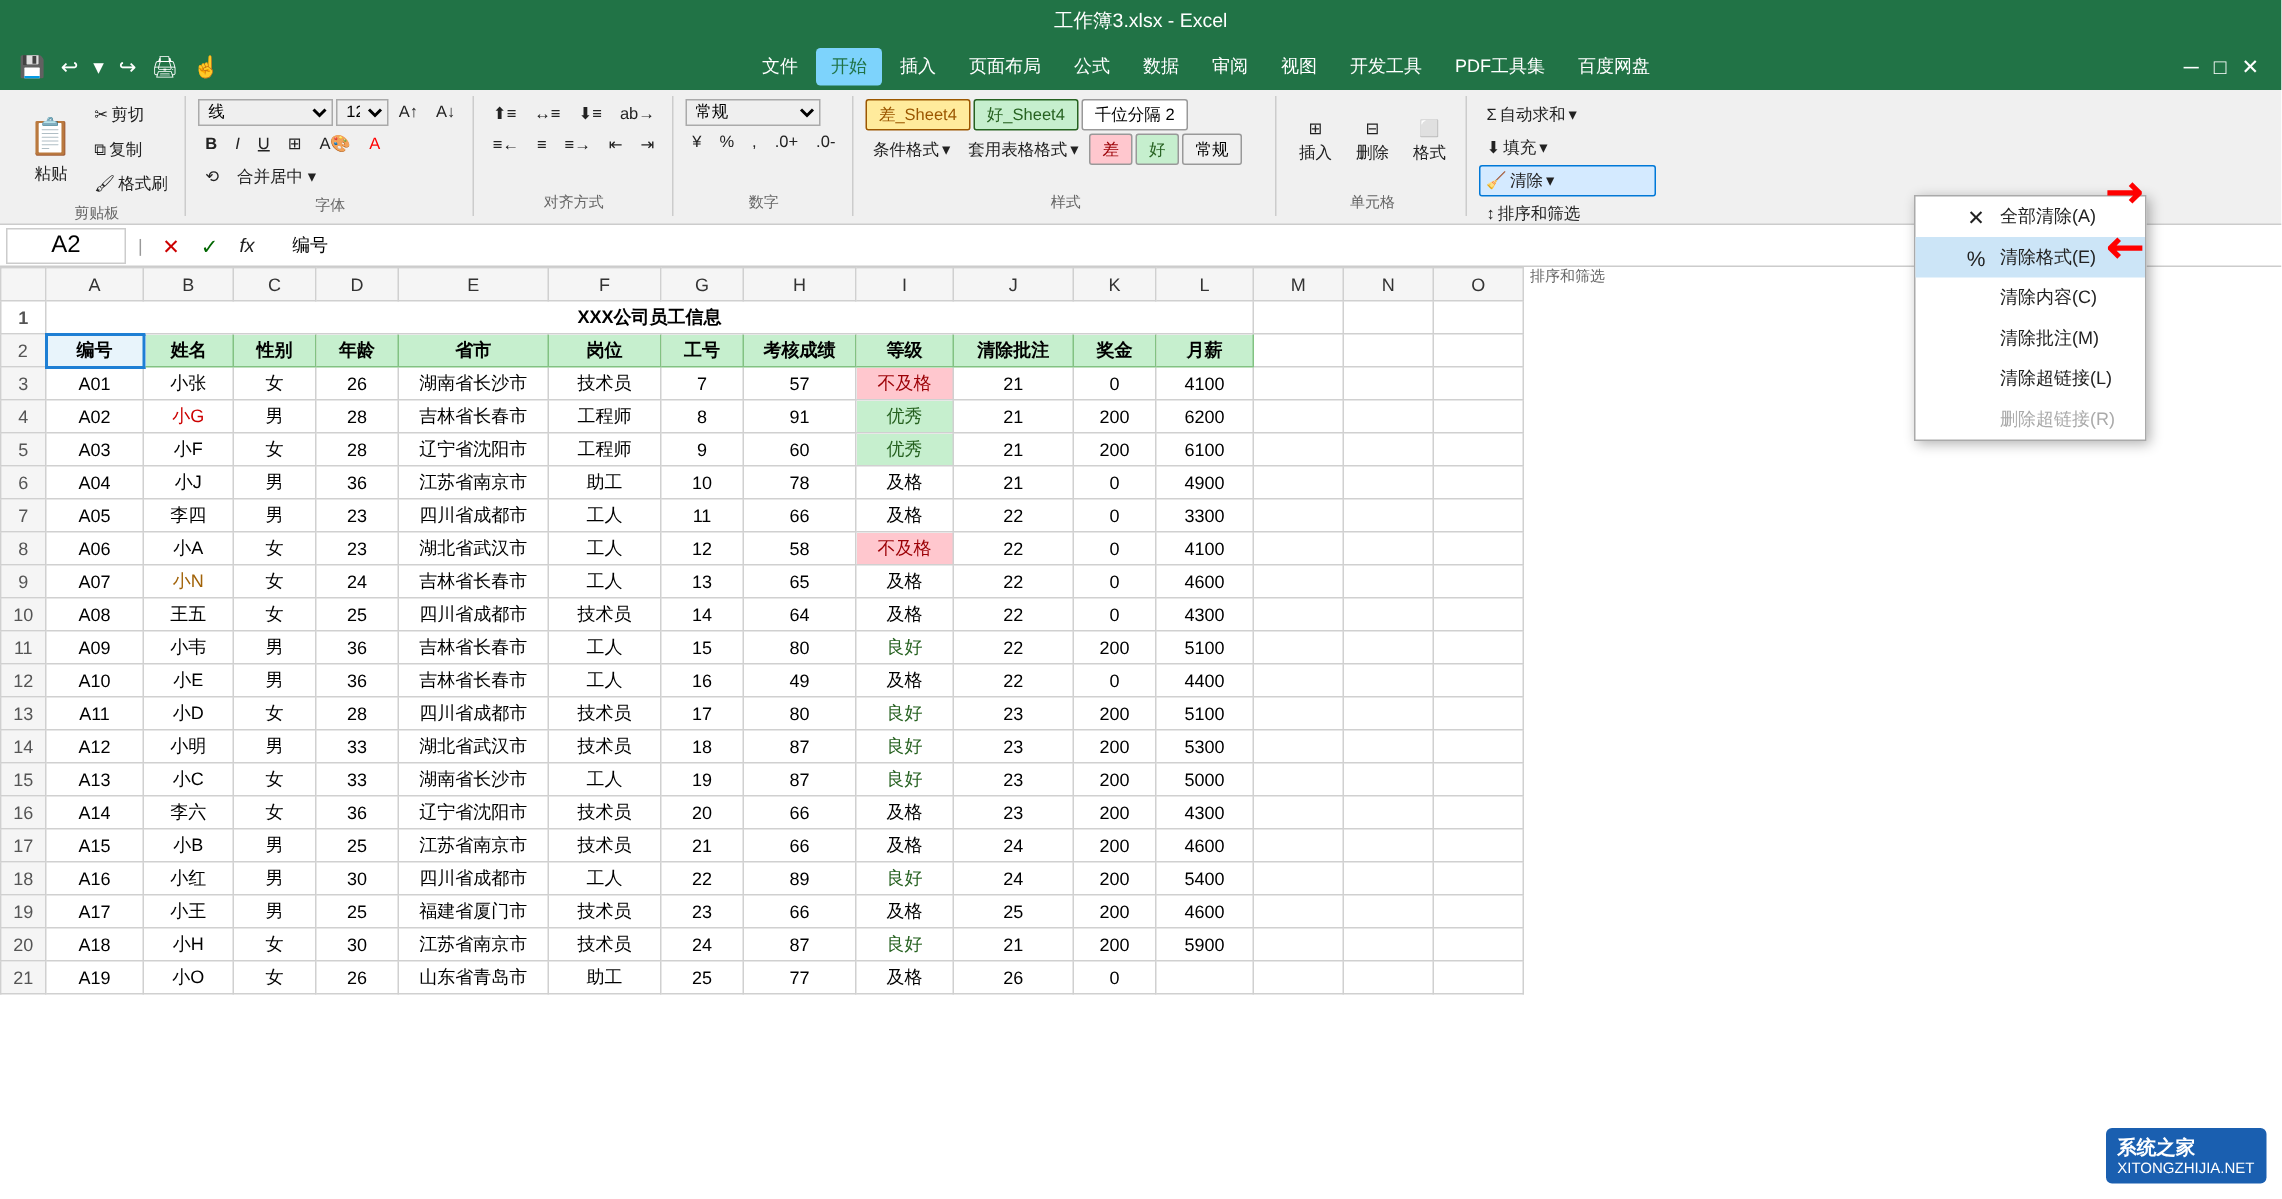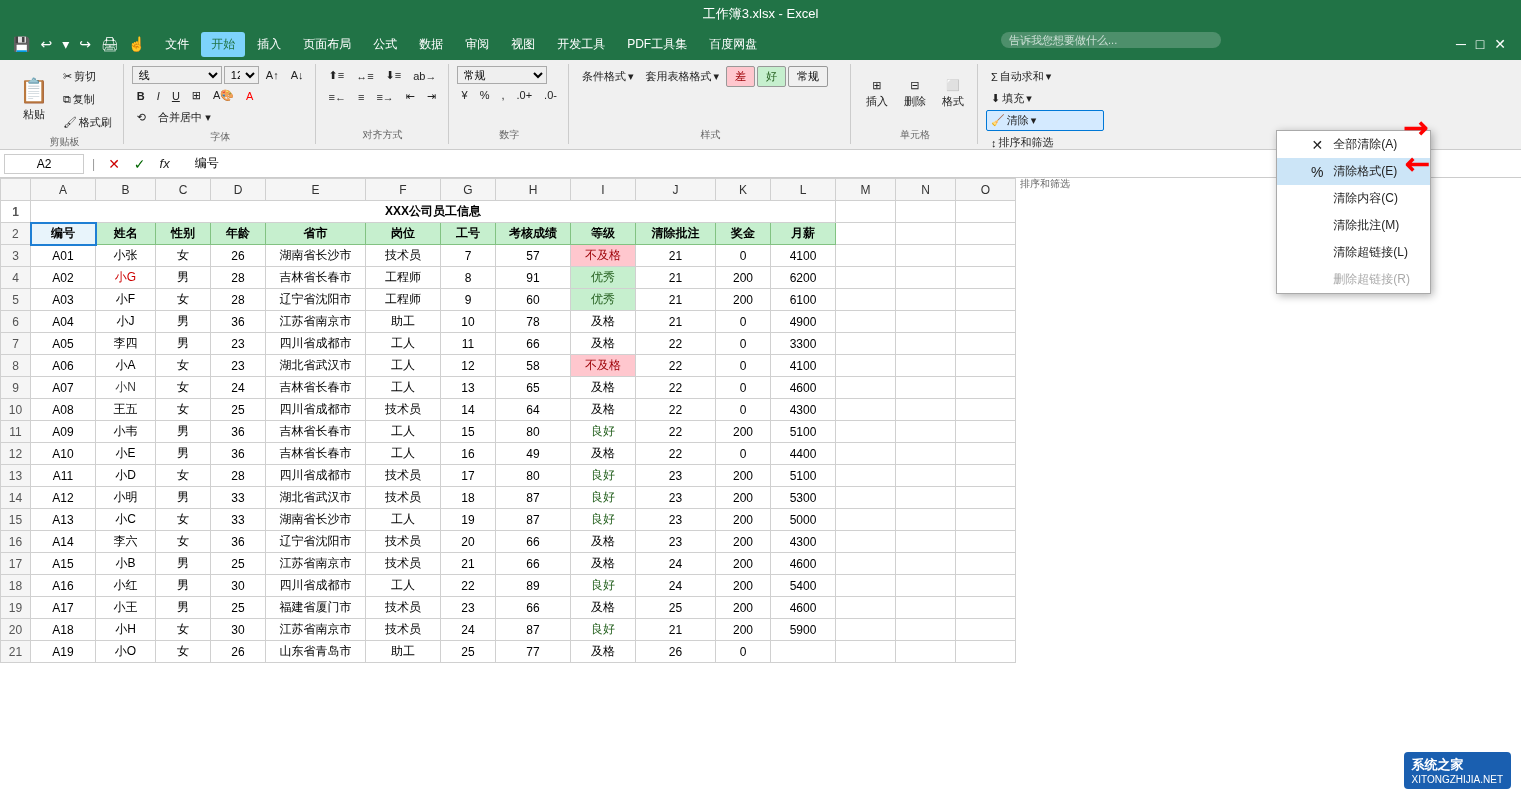--- a/index.html
+++ b/index.html
@@ -90,21 +90,21 @@
       border-bottom: 1px solid #ccc;
       height: 28px;
       background: white;
       padding: 0 4px;
       gap: 4px;
     }
     .cell-ref {
       width: 80px;
       border: 1px solid #ccc;
       padding: 2px 4px;
-      font-size: 12px;
+      font-size: 16px;
       text-align: center;
     }
     .formula-divider { color: #999; padding: 0 4px; }
     .formula-input {
       flex: 1;
       border: none;
       outline: none;
       font-size: 12px;
       padding: 2px 4px;
     }
@@ -308,35 +308,32 @@
 
 <div style="background:#217346; display:flex; align-items:center; height:32px; padding:0 4px;">
   <div class="qat" style="background:transparent;">
     <button class="qat-btn">💾</button>
     <button class="qat-btn">↩</button>
     <button class="qat-btn">▾</button>
     <button class="qat-btn">↪</button>
     <button class="qat-btn">🖨</button>
     <button class="qat-btn">☝</button>
   </div>
-  <div style="flex:1; display:flex; align-items:flex-start; justify-content:center; gap:2px;">
+  <div style="flex:1; display:flex; align-items:center; justify-content:center; gap:2px;">
     <div class="menu-item">文件</div>
     <div class="menu-item active">开始</div>
     <div class="menu-item">插入</div>
     <div class="menu-item">页面布局</div>
     <div class="menu-item">公式</div>
     <div class="menu-item">数据</div>
     <div class="menu-item">审阅</div>
     <div class="menu-item">视图</div>
     <div class="menu-item">开发工具</div>
     <div class="menu-item">PDF工具集</div>
     <div class="menu-item">百度网盘</div>
-    <div class="search-bar">
-      <input class="search-input" type="text" placeholder="告诉我您想要做什么..." style="">
-    </div>
   </div>
   <div style="display:flex; gap:4px; padding-right:8px;">
     <button class="qat-btn">─</button>
     <button class="qat-btn">□</button>
     <button class="qat-btn">✕</button>
   </div>
 </div>
 
 <div class="ribbon">
 
@@ -427,20 +424,25 @@
         <button class="rb-btn">,</button>
         <button class="rb-btn">.0+</button>
         <button class="rb-btn">.0-</button>
       </div>
     </div>
     <div class="ribbon-group-label">数字</div>
   </div>
 
   <div class="ribbon-group" style="min-width:280px;">
     <div style="display:flex; flex-direction:column; gap:2px;">
+      <div class="ribbon-row">
+        <div class="style-tag" style="background:#ffeb9c; color:#9c5700; border-color:#9c5700;">差_Sheet4</div>
+        <div class="style-tag" style="background:#c6efce; color:#276221; border-color:#276221;">好_Sheet4</div>
+        <div class="style-tag" style="background:white; color:#000;">千位分隔 2</div>
+      </div>
       <div class="ribbon-row">
         <button class="rb-btn">
           <span>条件格式</span> ▾
         </button>
         <button class="rb-btn">
           <span>套用表格格式</span> ▾
         </button>
         <div class="style-tag" style="background:#ffc7ce; color:#9c0006;">差</div>
         <div class="style-tag" style="background:#c6efce; color:#276221;">好</div>
         <div class="style-tag">常规</div>
@@ -676,21 +678,21 @@
             <td>22</td>
             <td>0</td>
             <td>4100</td>
             <td></td>
             <td></td>
             <td></td>
           </tr>
           <tr class="data-row">
             <td class="row-header">9</td>
             <td>A07</td>
-            <td style="color: #404040;">小N</td>
+            <td style="color: #a16207;">小N</td>
             <td>女</td>
             <td>24</td>
             <td>吉林省长春市</td>
             <td>工人</td>
             <td>13</td>
             <td>65</td>
             <td>及格</td>
             <td>22</td>
             <td>0</td>
             <td>4600</td>

